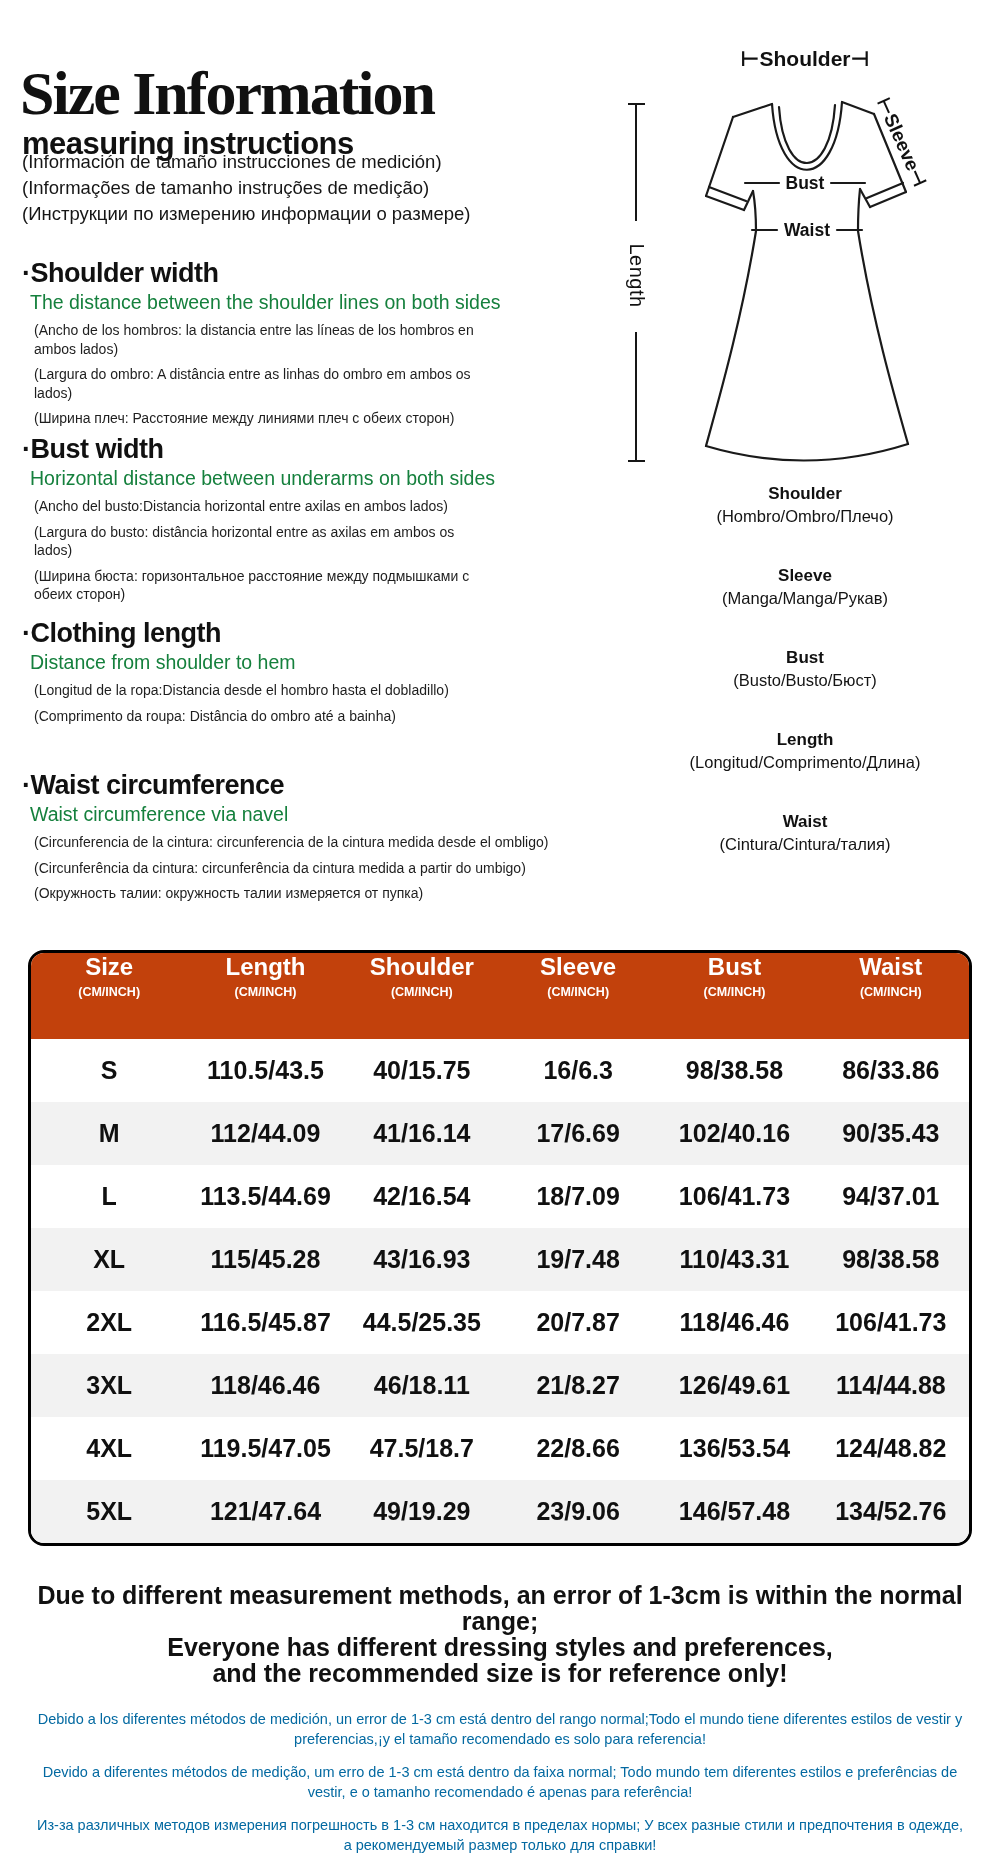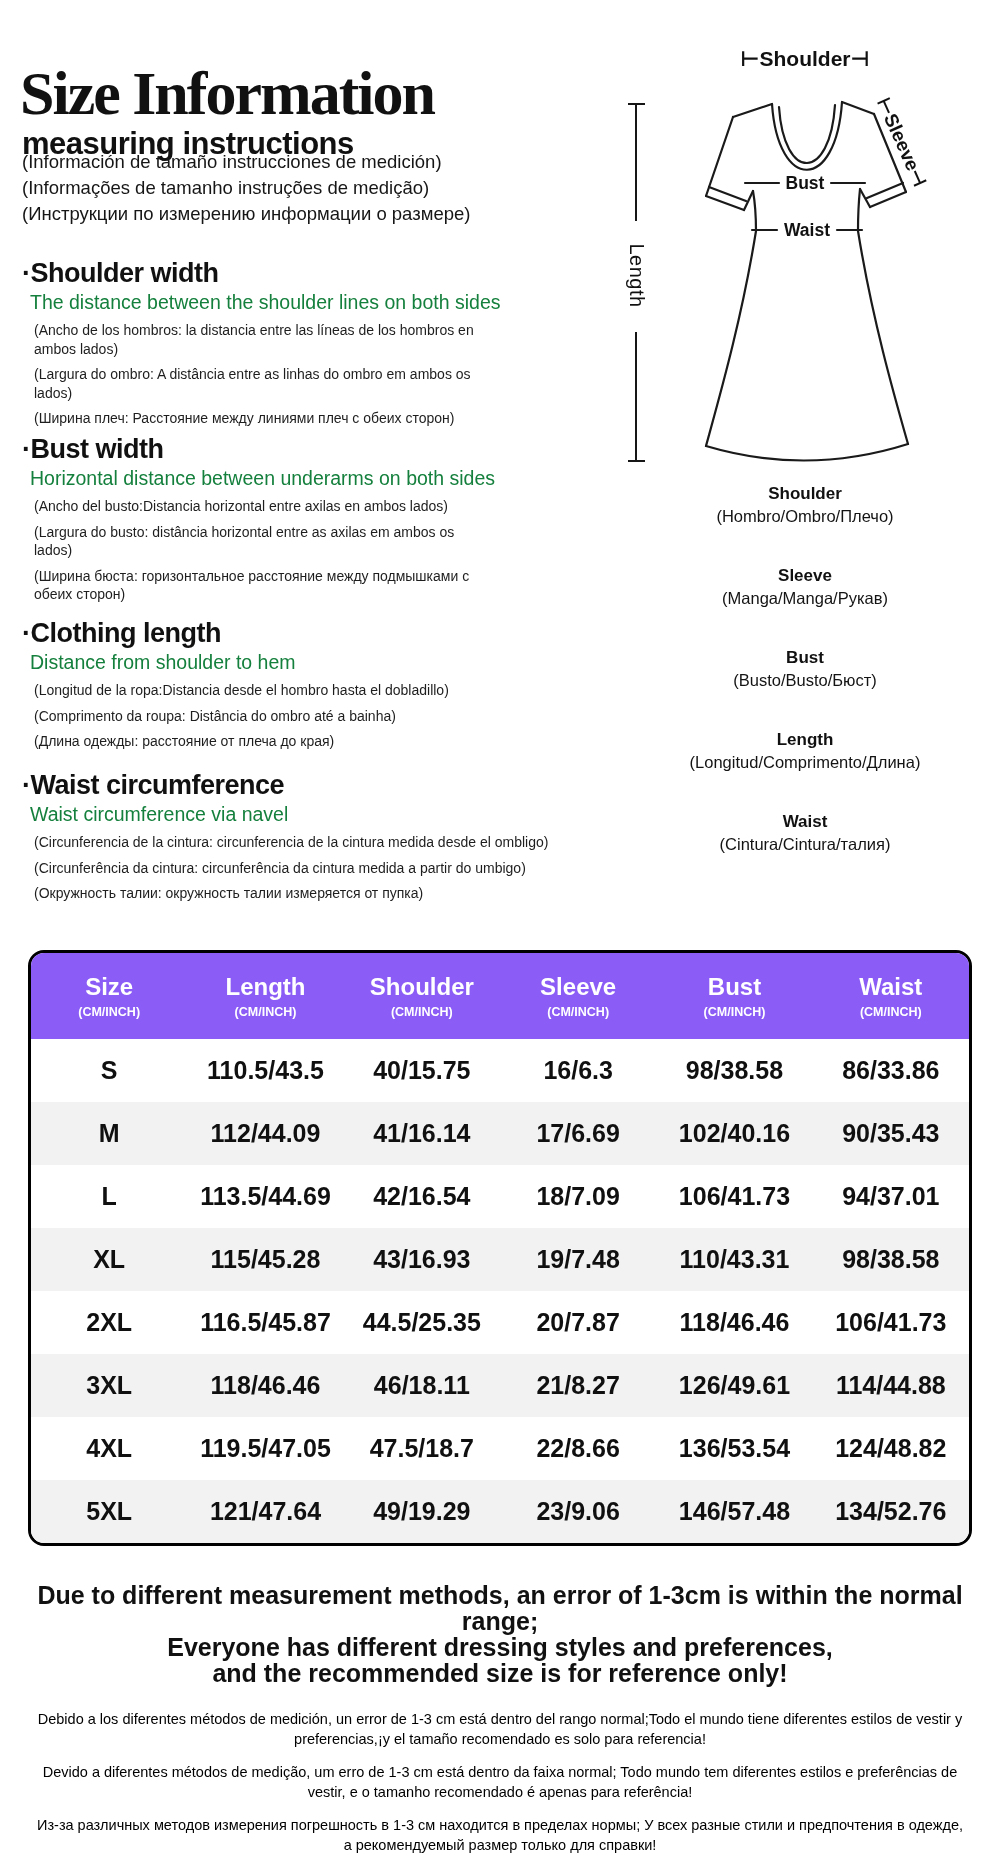--- a/index.html
+++ b/index.html
@@ -31,32 +31,32 @@
   .dress-svg path{fill:none;stroke:#1a1a1a;stroke-width:2.2;stroke-linecap:round;stroke-linejoin:round;}
   .dress-svg text{fill:#111;font-family:"Liberation Sans","DejaVu Sans",sans-serif;
     font-size:17.5px;font-weight:600;text-anchor:middle;}
   .legend{position:absolute;left:640px;top:484px;width:330px;text-align:center;}
   .legend-item{margin-bottom:40px;}
   .legend-name{font-size:17px;font-weight:700;}
   .legend-trans{font-size:16.5px;margin-top:3px;color:#141414;}
   
   .size-table{position:absolute;left:28px;top:950px;width:944px;border:3px solid #000;
     border-radius:16px;overflow:hidden;box-sizing:border-box;background:#fff;}
-  .thead{display:flex;background:#8b5cf6;color:#fff;height:86px;align-items:center;}
+  .thead{display:flex;background:#c2410c;color:#fff;height:86px;}
   .th{flex:1;text-align:center;}
   .th-label{font-size:24px;font-weight:700;}
   .th-unit{font-size:12.5px;font-weight:700;margin-top:4px;}
   .trow{display:flex;height:63px;align-items:center;}
   .trow.alt{background:#f2f2f2;}
   .td{flex:1;text-align:center;font-size:25px;font-weight:700;color:#101010;}
   .td.size{font-size:25px;}
   
   .footer{position:absolute;left:0;top:1582px;width:1000px;text-align:center;}
   .footer-en{font-size:25px;font-weight:700;line-height:26px;margin-bottom:24px;}
-  .footer-block{font-size:14.5px;line-height:19.5px;margin:0 auto 14px;max-width:930px;color:#000000;}
+  .footer-block{font-size:14.5px;line-height:19.5px;margin:0 auto 14px;max-width:930px;color:#0369a1;}
 </style>
 </head>
 <body>
 
 <h1 class="title">Size Information</h1>
 <h2 class="subtitle">measuring instructions</h2>
 <div class="subtitle-trans">
   <p>(Información de tamaño instrucciones de medición)</p>
   <p>(Informações de tamanho instruções de medição)</p>
   <p>(Инструкции по измерению информации о размере)</p>
@@ -76,21 +76,20 @@
   <p class="sec-trans">(Ancho del busto:Distancia horizontal entre axilas en ambos lados)</p>
   <p class="sec-trans">(Largura do busto: distância horizontal entre as axilas em ambos os lados)</p>
   <p class="sec-trans">(Ширина бюста: горизонтальное расстояние между подмышками с обеих сторон)</p>
 </section>
 
 <section class="measure-sec wide" style="top:618px">
   <h3 class="sec-heading">·Clothing length</h3>
   <p class="sec-desc">Distance from shoulder to hem</p>
   <p class="sec-trans">(Longitud de la ropa:Distancia desde el hombro hasta el dobladillo)</p>
   <p class="sec-trans">(Comprimento da roupa: Distância do ombro até a bainha)</p>
-  <p class="sec-trans">(Длина одежды: расстояние от плеча до края)</p>
 </section>
 
 <section class="measure-sec xwide" style="top:770px">
   <h3 class="sec-heading">·Waist circumference</h3>
   <p class="sec-desc">Waist circumference via navel</p>
   <p class="sec-trans">(Circunferencia de la cintura: circunferencia de la cintura medida desde el ombligo)</p>
   <p class="sec-trans">(Circunferência da cintura: circunferência da cintura medida a partir do umbigo)</p>
   <p class="sec-trans">(Окружность талии: окружность талии измеряется от пупка)</p>
 </section>
 

